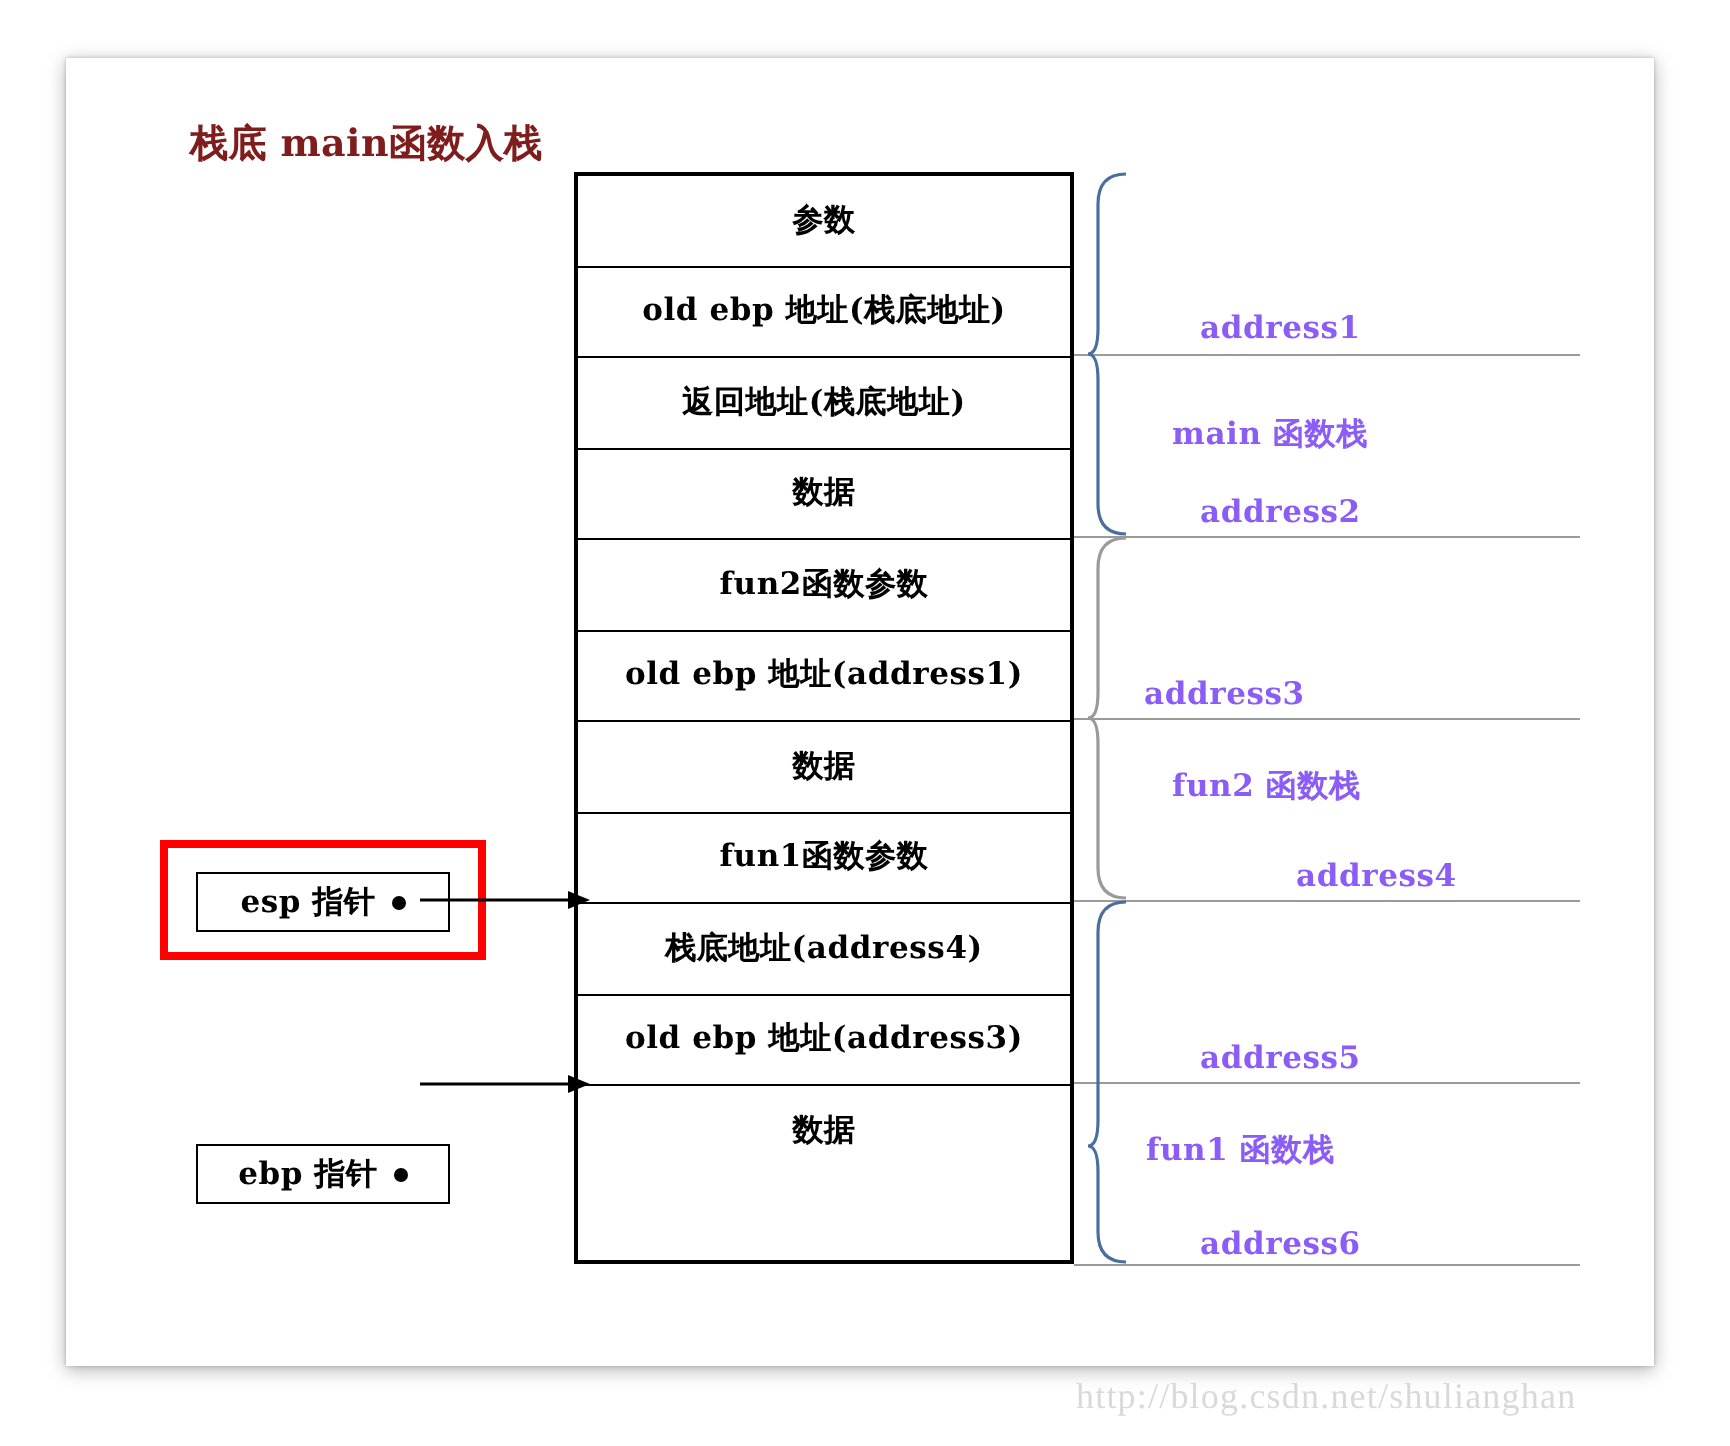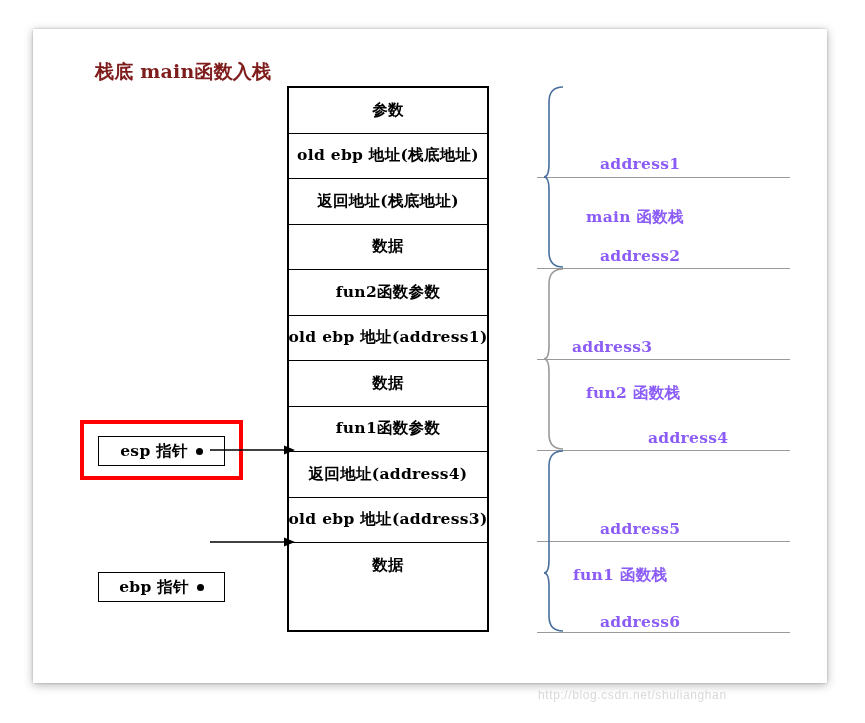--- a/index.html
+++ b/index.html
@@ -37,21 +37,21 @@
     color: #7f1d1d;
     white-space: nowrap;
     letter-spacing: 0.2px;
   }
 
   
   #stack-table {
     position: absolute;
     left: 287px;
     top: 86px;
-    width: 202px;
+    width: 250px;
     height: 546px;
     border: 2px solid #000000;
     box-sizing: border-box;
   }
   .stack-row {
     height: 45.5px;
     box-sizing: border-box;
     border-bottom: 1.5px solid #000000;
     display: flex;
     align-items: center;
@@ -137,22 +137,22 @@
     position: absolute;
     height: 10px;
   }
   .ptr-arrow svg { display: block; }
 
   
   #watermark {
     position: absolute;
     left: 538px;
     top: 688px;
-    font-family: Liberation Sans, sans-serif;
-    font-size: 12px;
+    font-family: Liberation Serif, serif;
+    font-size: 18px;
     color: #d9d9d9;
     letter-spacing: 0.6px;
     white-space: nowrap;
   }
 </style>
 </head>
 <body>
 
 <div id="page-card"></div>
 
@@ -184,21 +184,21 @@
   <div class="stack-row">
     <span class="cell-text">old ebp 地址(address1)</span>
   </div>
   <div class="stack-row">
     <span class="cell-text">数据</span>
   </div>
   <div class="stack-row">
     <span class="cell-text">fun1函数参数</span>
   </div>
   <div class="stack-row">
-    <span class="cell-text">返回地址(address4)</span>
+    <span class="cell-text">栈底地址(address4)</span>
   </div>
   <div class="stack-row">
     <span class="cell-text">old ebp 地址(address3)</span>
   </div>
   <div class="stack-row">
     <span class="cell-text">数据</span>
   </div>
 </div>
 
 <div class="brace" style="top:86px;">

